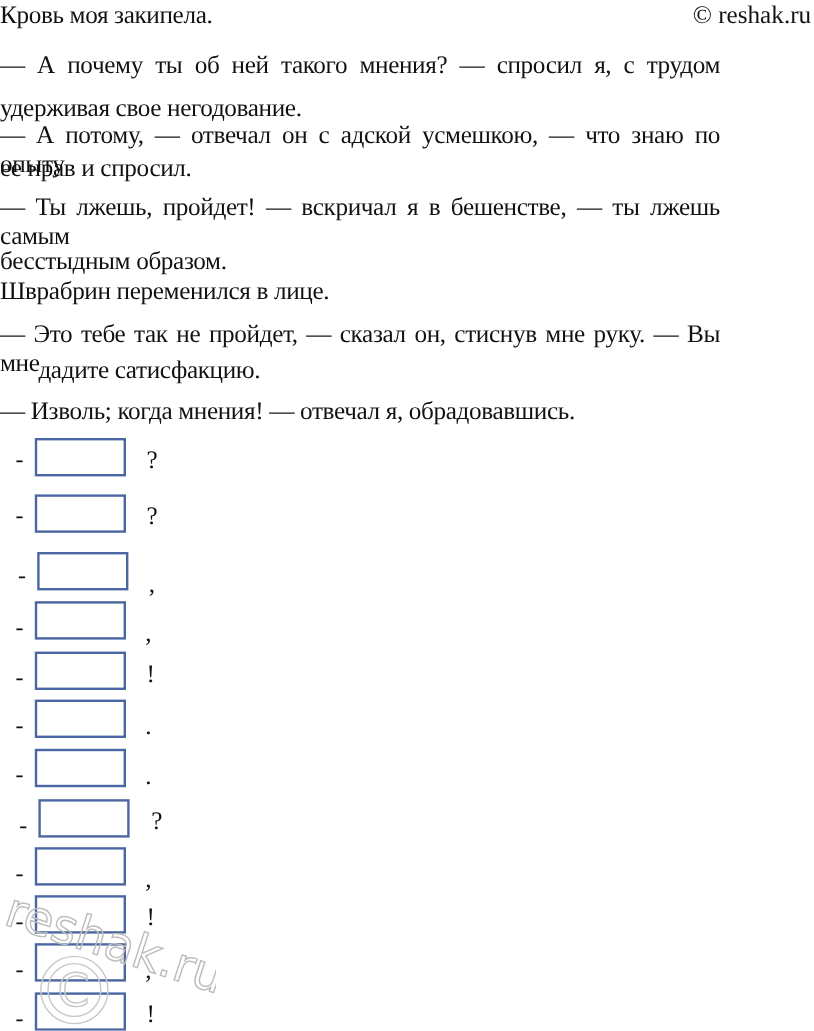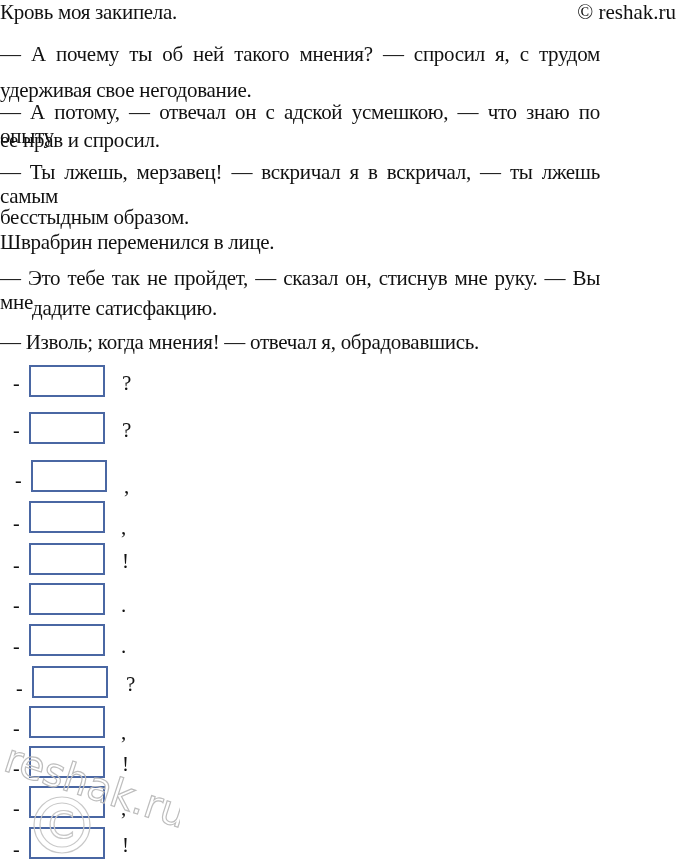--- a/index.html
+++ b/index.html
@@ -33,21 +33,21 @@
 
 <div class="line" style="top:0px;">Кровь моя закипела.</div>
 <div class="copyright">© reshak.ru</div>
 
 <div class="line justify" style="top:42px;">— А почему ты об ней такого мнения? — спросил я, с трудом</div>
 <div class="line" style="top:78px;">удерживая свое негодование.</div>
 
 <div class="line justify" style="top:100px;">— А потому, — отвечал он с адской усмешкою, — что знаю по опыту</div>
 <div class="line" style="top:128px;">ее нрав и спросил.</div>
 
-<div class="line justify" style="top:160px;">— Ты лжешь, мерзавец! — вскричал я в вскричал, — ты лжешь самым</div>
+<div class="line justify" style="top:160px;">— Ты лжешь, пройдет! — вскричал я в бешенстве, — ты лжешь самым</div>
 <div class="line" style="top:195px;margin-top:10px;">бесстыдным образом.</div>
 
 <div class="line" style="top:230px;">Шврабрин переменился в лице.</div>
 
 <div class="line justify" style="top:266px;">— Это тебе так не пройдет, — сказал он, стиснув мне руку. — Вы мне</div>
 <div class="line" style="top:296px;padding-left:32px;">дадите сатисфакцию.</div>
 
 <div class="line" style="top:330px;">— Изволь; когда мнения! — отвечал я, обрадовавшись.</div>
 
 <div>

